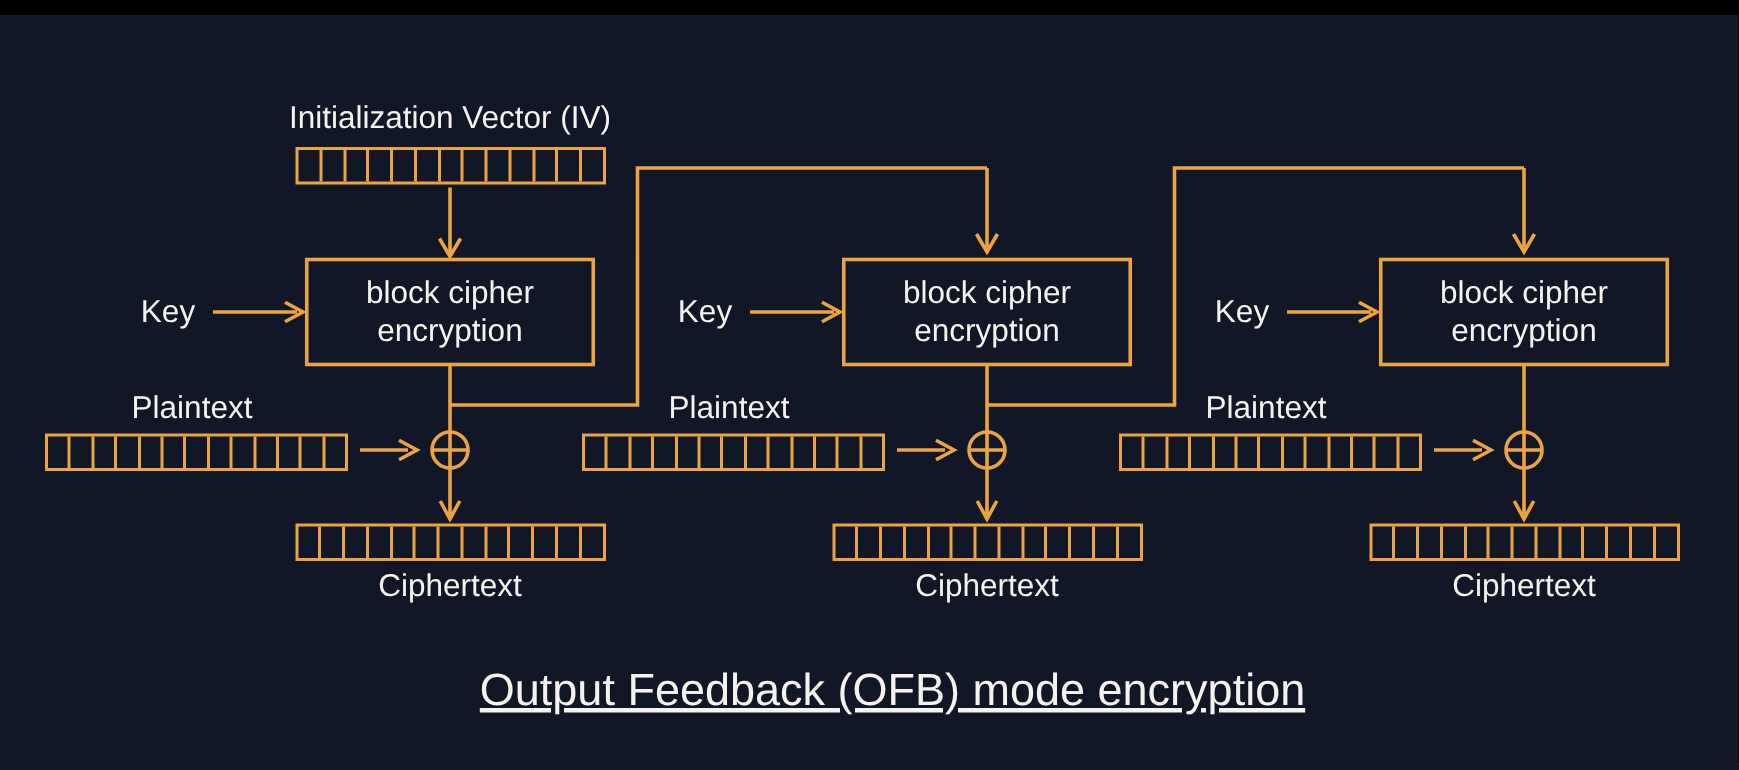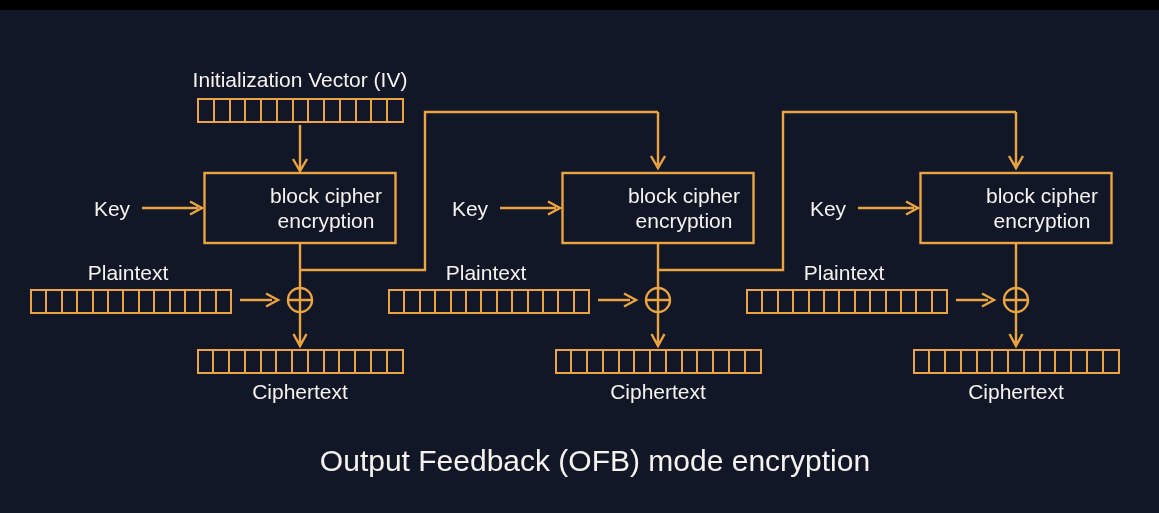--- a/index.html
+++ b/index.html
@@ -34,21 +34,20 @@
     width: 191px;
     height: 70px;
     display: flex;
     flex-direction: column;
     align-items: center;
     justify-content: center;
     color: var(--text, #F6F3EE);
     font-size: 21px;
     line-height: 1.2;
     text-align: center;
-    padding-left: 26px;
   }
   .register {
     position: absolute;
     height: 25px;
     box-sizing: border-box;
     border: 2.6px solid var(--accent, #ECA440);
     display: flex;
   }
   .register .cell {
     flex: 1 1 0;
@@ -229,16 +228,16 @@
   </div>
 
   <div class="lbl" style="left:128px; top:262px;">Plaintext</div>
   <div class="lbl" style="left:486px; top:262px;">Plaintext</div>
   <div class="lbl" style="left:844px; top:262px;">Plaintext</div>
 
   <div class="lbl" style="left:300px; top:381px;">Ciphertext</div>
   <div class="lbl" style="left:658px; top:381px;">Ciphertext</div>
   <div class="lbl" style="left:1016px; top:381px;">Ciphertext</div>
 
-  <div class="lbl title-lbl" style="left:595px; top:451px;">Output Feedback (OFB) mode encryption</div>
+  <div class="lbl title-lbl" style="left:595px; top:451px;text-decoration:underline;">Output Feedback (OFB) mode encryption</div>
 
   <div class="bottom-bar"></div>
 </div>
 
 </body></html>

